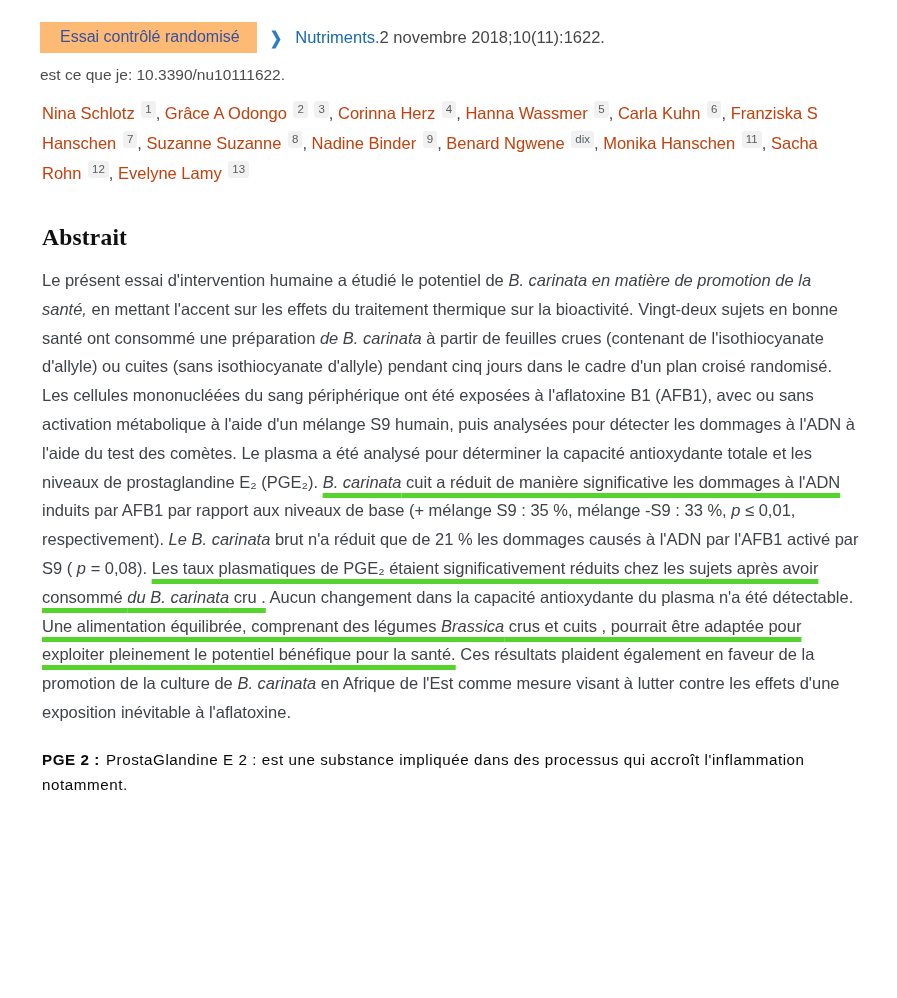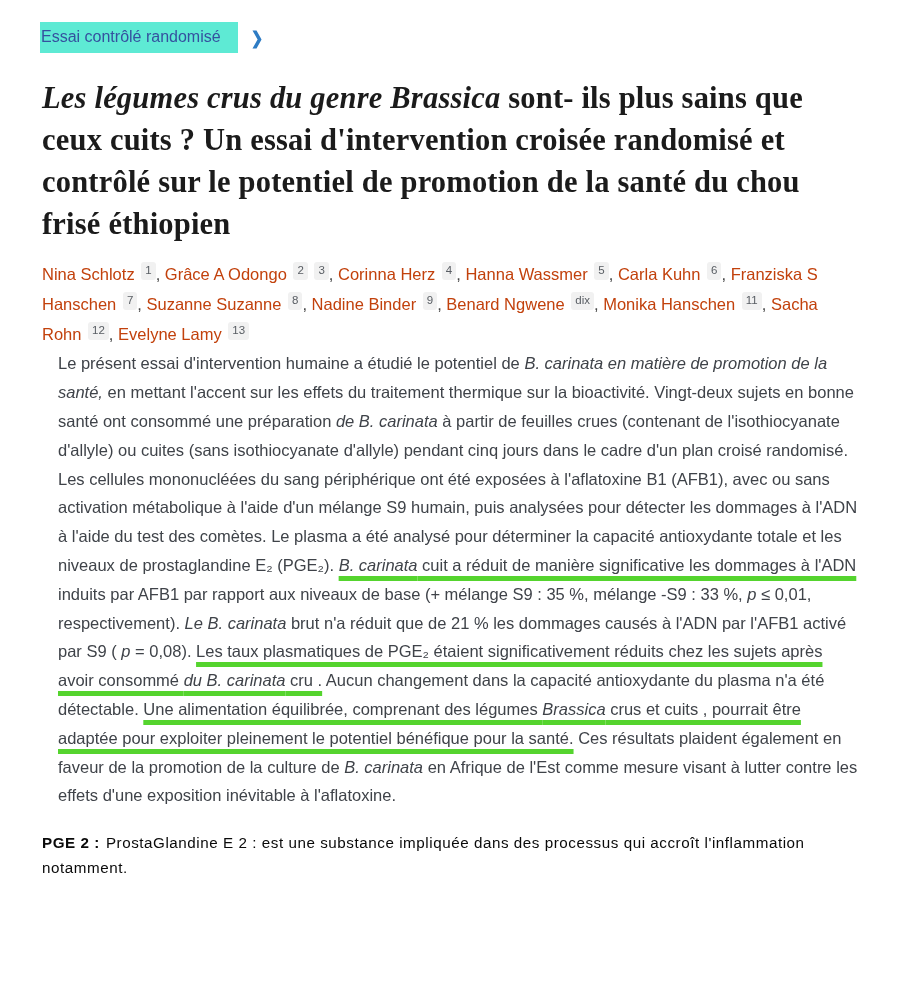--- a/index.html
+++ b/index.html
@@ -16,23 +16,23 @@
 
   
   .cite-row {
     display: flex;
     align-items: center;
     gap: 13px;
     font-size: 16.5px;
   }
   .badge {
     display: inline-block;
-    background: #5eead4;
+    background: #fdba74;
     color: #35519f;
-    padding: 6px 17px 7px 1px;
+    padding: 6px 17px 7px 20px;
     font-size: 16px;
     white-space: nowrap;
   }
   .chev {
     color: #2e7cc4;
     font-size: 15px;
     font-weight: 700;
     transform: scaleY(1.15);
   }
   .journal-line { color: #474747; }
@@ -92,21 +92,21 @@
     font-weight: 700;
     font-size: 23.5px;
     color: #101010;
     margin: 36px 0 15px 2px;
     letter-spacing: 0.2px;
   }
   .abstract-text {
     font-size: 16.5px;
     line-height: 28.8px;
     color: #3f4349;
-    margin-left: 18px;
+    margin-left: 2px;
     max-width: 822px;
     text-align: left;
   }
   .it { font-style: italic; }
   .hl {
     text-decoration: underline;
     text-decoration-color: #55d42e;
     text-decoration-thickness: 5px;
     text-underline-offset: 5px;
     text-decoration-skip-ink: none;
@@ -124,40 +124,42 @@
   .footnote .fn-label { font-weight: 700; margin-right: 6px; }
 </style>
 </head>
 <body>
 
 <div class="page">
 
   <div class="cite-row">
     <span class="badge">Essai contrôlé randomisé</span>
     <span class="chev">❯</span>
+    <span class="journal-line"><a class="journal-link">Nutriments.</a><span>2 novembre 2018;10(11):1622.</span></span>
   </div>
 
+  <div class="doi-line">est ce que je: 10.3390/nu10111622.</div>
 
-  <h1 class="article-title"><span class="t-italic">Les légumes crus du genre Brassica</span><span> sont- ils plus sains que ceux cuits ? Un essai d'intervention croisée randomisé et contrôlé sur le potentiel de promotion de la santé du chou frisé éthiopien</span></h1>
 
   <div class="authors">
     <span><a class="author-link">Nina Schlotz</a> <sup class="aff">1</sup><span class="sep">,</span></span>
     <span><a class="author-link">Grâce A Odongo</a> <sup class="aff">2</sup> <sup class="aff">3</sup><span class="sep">,</span></span>
     <span><a class="author-link">Corinna Herz</a> <sup class="aff">4</sup><span class="sep">,</span></span>
     <span><a class="author-link">Hanna Wassmer</a> <sup class="aff">5</sup><span class="sep">,</span></span>
     <span><a class="author-link">Carla Kuhn</a> <sup class="aff">6</sup><span class="sep">,</span></span>
     <span><a class="author-link">Franziska S Hanschen</a> <sup class="aff">7</sup><span class="sep">,</span></span>
     <span><a class="author-link">Suzanne Suzanne</a> <sup class="aff">8</sup><span class="sep">,</span></span>
     <span><a class="author-link">Nadine Binder</a> <sup class="aff">9</sup><span class="sep">,</span></span>
     <span><a class="author-link">Benard Ngwene</a> <sup class="aff">dix</sup><span class="sep">,</span></span>
     <span><a class="author-link">Monika Hanschen</a> <sup class="aff">11</sup><span class="sep">,</span></span>
     <span><a class="author-link">Sacha Rohn</a> <sup class="aff">12</sup><span class="sep">,</span></span>
     <span><a class="author-link">Evelyne Lamy</a> <sup class="aff">13</sup></span>
   </div>
 
+  <h2 class="abstract-heading">Abstrait</h2>
 
   <p class="abstract-text"><span>Le présent essai d'intervention humaine a étudié le potentiel de </span><span class="it">B. carinata en matière de promotion de la santé,</span><span> en mettant l'accent sur les effets du traitement thermique sur la bioactivité. Vingt-deux sujets en bonne santé ont consommé une préparation </span><span class="it">de B. carinata</span><span> à partir de feuilles crues (contenant de l'isothiocyanate d'allyle) ou cuites (sans isothiocyanate d'allyle) pendant cinq jours dans le cadre d'un plan croisé randomisé. Les cellules mononucléées du sang périphérique ont été exposées à l'aflatoxine B1 (AFB1), avec ou sans activation métabolique à l'aide d'un mélange S9 humain, puis analysées pour détecter les dommages à l'ADN à l'aide du test des comètes. Le plasma a été analysé pour déterminer la capacité antioxydante totale et les niveaux de prostaglandine E₂ (PGE₂). </span><span class="hl it">B. carinata</span><span class="hl"> cuit a réduit de manière significative les dommages à l'ADN</span><span> induits par AFB1 par rapport aux niveaux de base (+ mélange S9 : 35 %, mélange -S9 : 33 %, </span><span class="it">p</span><span> ≤ 0,01, respectivement). </span><span class="it">Le B. carinata</span><span> brut n'a réduit que de 21 % les dommages causés à l'ADN par l'AFB1 activé par S9 ( </span><span class="it">p</span><span> = 0,08). </span><span class="hl">Les taux plasmatiques de PGE₂ étaient significativement réduits chez les sujets après avoir consommé </span><span class="hl it">du B. carinata</span><span class="hl"> cru .</span><span> Aucun changement dans la capacité antioxydante du plasma n'a été détectable. </span><span class="hl">Une alimentation équilibrée, comprenant des légumes </span><span class="hl it">Brassica</span><span class="hl"> crus et cuits , pourrait être adaptée pour exploiter pleinement le potentiel bénéfique pour la santé.</span><span> Ces résultats plaident également en faveur de la promotion de la culture de </span><span class="it">B. carinata</span><span> en Afrique de l'Est comme mesure visant à lutter contre les effets d'une exposition inévitable à l'aflatoxine.</span></p>
 
   <div class="footnote">
     <span class="fn-label">PGE 2 :</span><span>ProstaGlandine E 2 : est une substance impliquée dans des processus qui accroît l'inflammation notamment.</span>
   </div>
 
 </div>
 
 </body></html>

